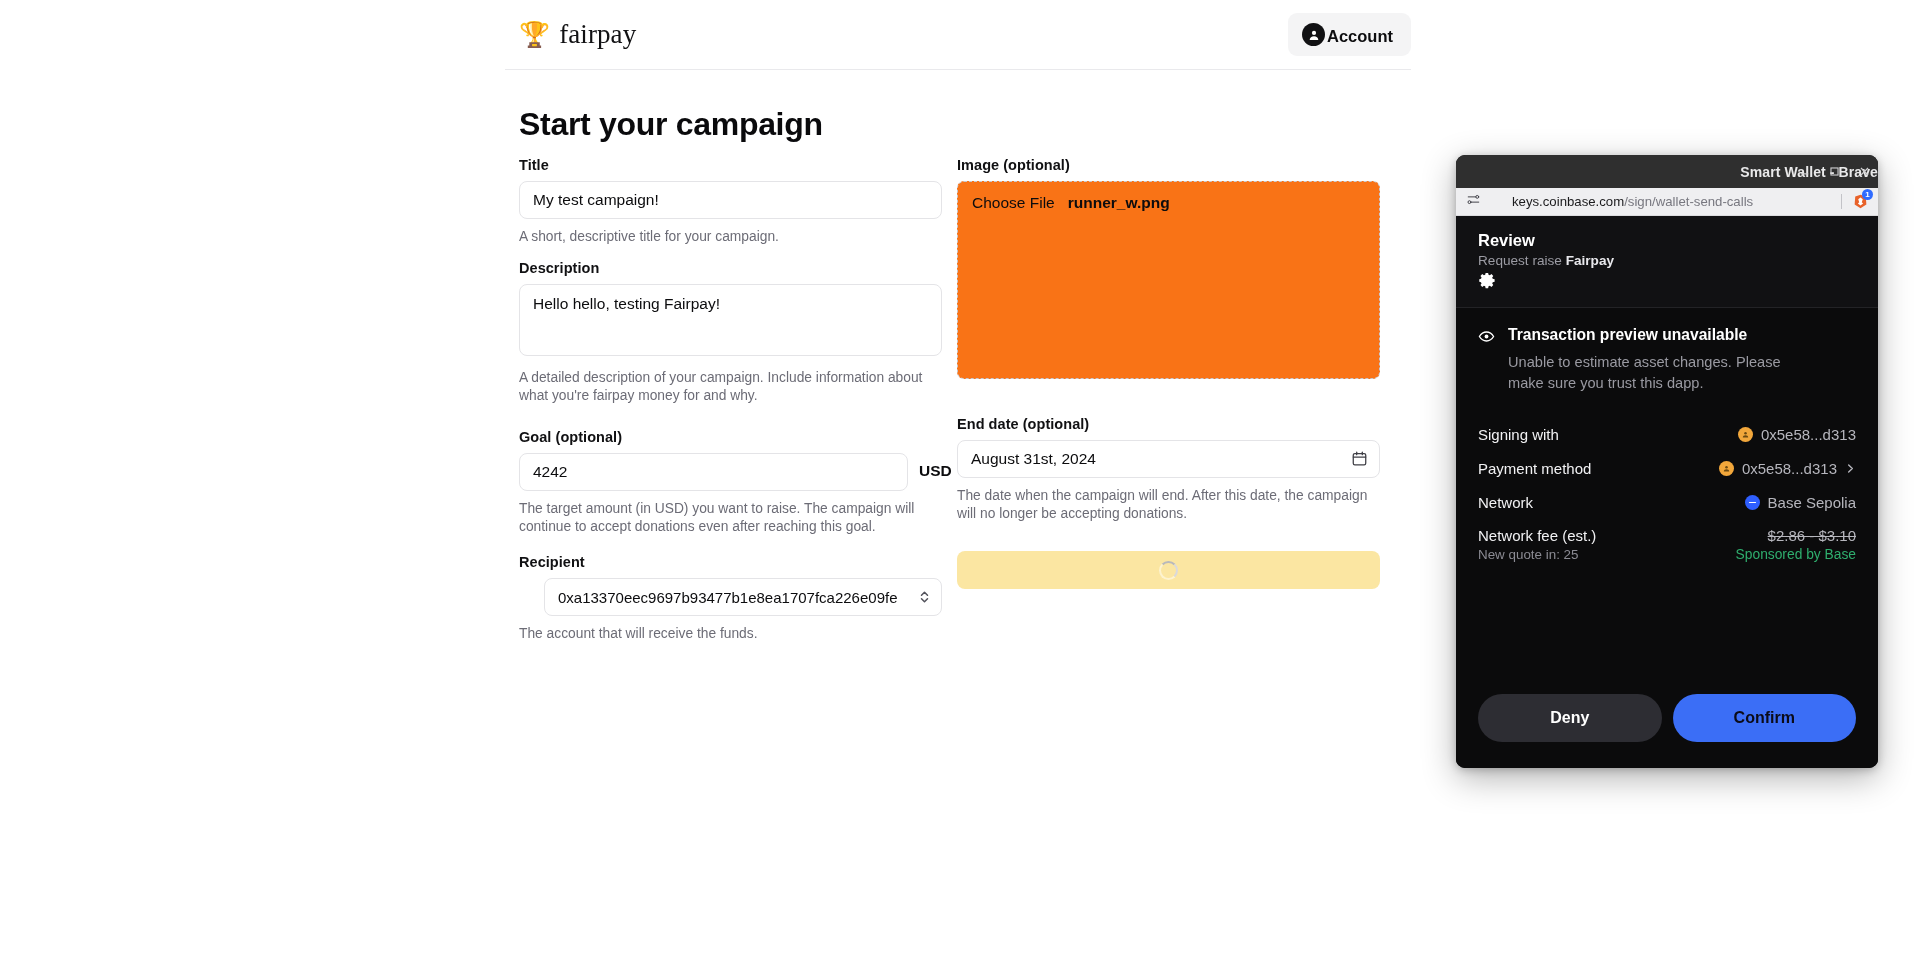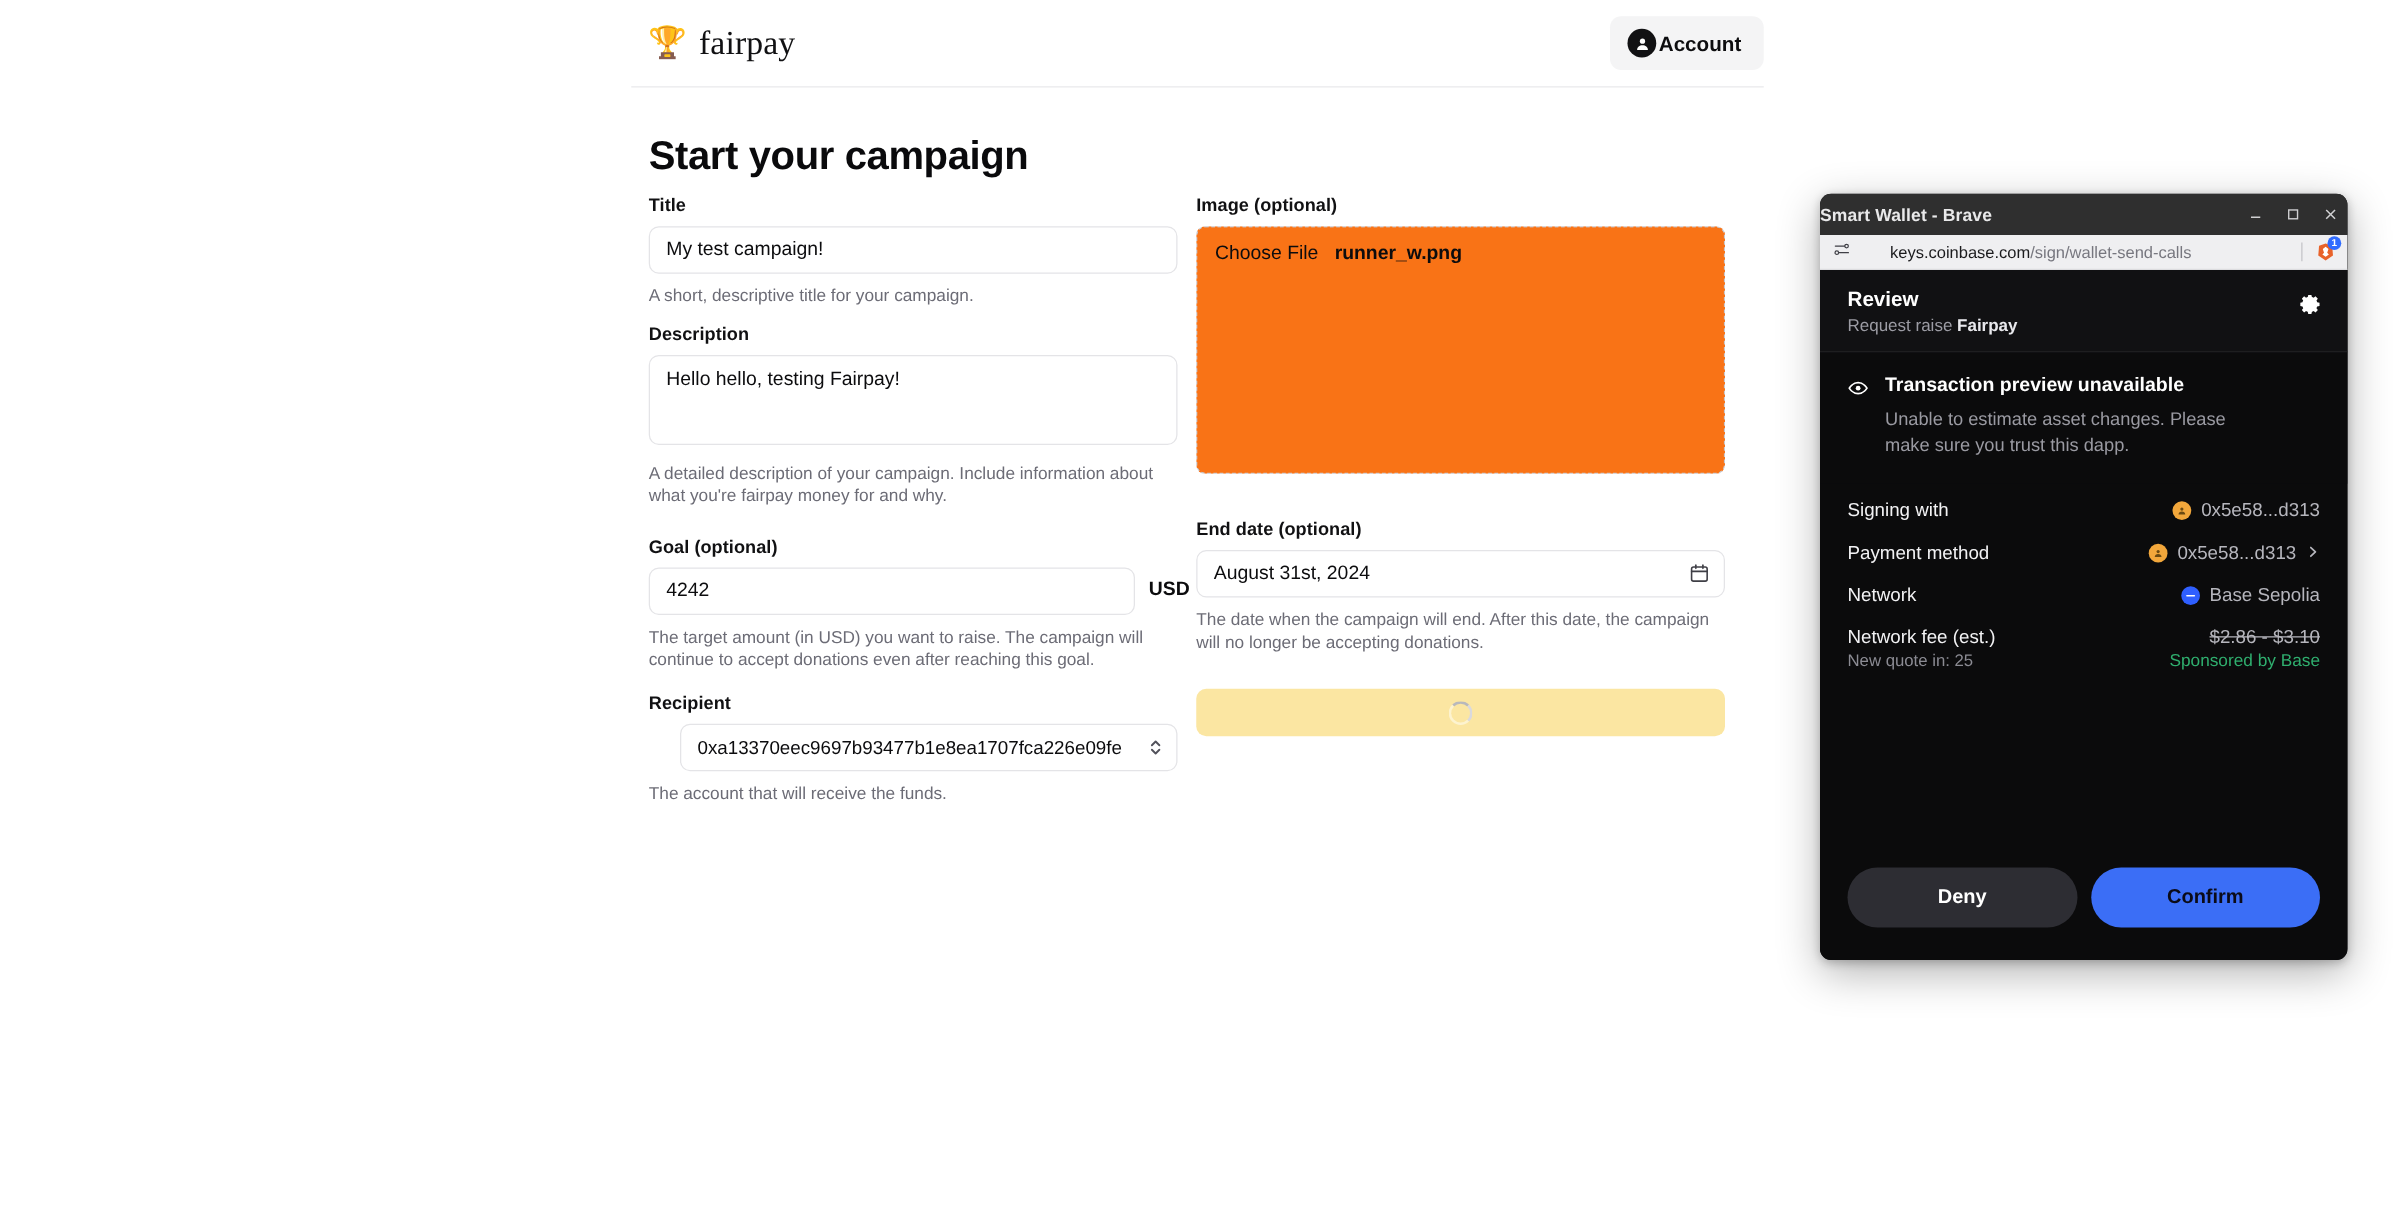--- a/index.html
+++ b/index.html
@@ -121,21 +121,21 @@
     width: 422px; height: 613px;
     border-radius: 9px; overflow: hidden;
     box-shadow: 0 10px 34px rgba(0,0,0,.30), 0 2px 8px rgba(0,0,0,.22);
     background: #0b0b0c;
   }
   .win-titlebar {
     height: 33px; background: #2f2f2f;
     display: flex; align-items: center; position: relative;
   }
   .win-title {
-    width: 100%; text-align: left;
+    width: 100%; text-align: right;
     color: #e9e9ea; font-size: 14px; font-weight: 700;
     letter-spacing: .1px;
   }
   .win-ctrls { position: absolute; right: 7px; top: 0; height: 33px; display: flex; align-items: center; gap: 17px; }
   .win-ctrl { color: #cfcfd1; cursor: pointer; display: flex; align-items: center; }
 
   .win-urlbar {
     height: 28px; background: #efeff1;
     display: flex; align-items: center; gap: 9px;
     padding: 0 8px 0 10px; border-bottom: 1px solid #dcdcdf;
@@ -150,20 +150,21 @@
     background: #2f6bff; color: #fff; font-size: 8px; font-weight: 700;
     display: flex; align-items: center; justify-content: center; padding: 0 2px;
   }
 
   .w-body { background: #0b0b0c; height: 552px; position: relative; }
 
   .w-review {
     background: #111113; padding: 15px 20px 13px 22px;
     display: flex; align-items: flex-start; justify-content: space-between;
     border-bottom: 1px solid #232326;
+    flex-direction: column;
   }
   .w-review-title { color: #ffffff; font-size: 16.5px; font-weight: 700; margin: 0 0 3px; }
   .w-review-sub { color: #9c9ca4; font-size: 13.6px; }
   .w-review-sub b { color: #e8e8ec; font-weight: 700; }
   .gear { cursor: pointer; margin-top: 3px; }
 
   .w-alert { padding: 18px 22px 20px 22px; display: flex; gap: 13px; background:#0b0b0c; }
   .w-alert-icon { margin-top: 2px; flex: none; }
   .w-alert-title { color: #fff; font-size: 15.6px; font-weight: 700; margin-bottom: 8px; }
   .w-alert-body { color: #9a9aa2; font-size: 14.6px; line-height: 1.42; max-width: 300px; }

